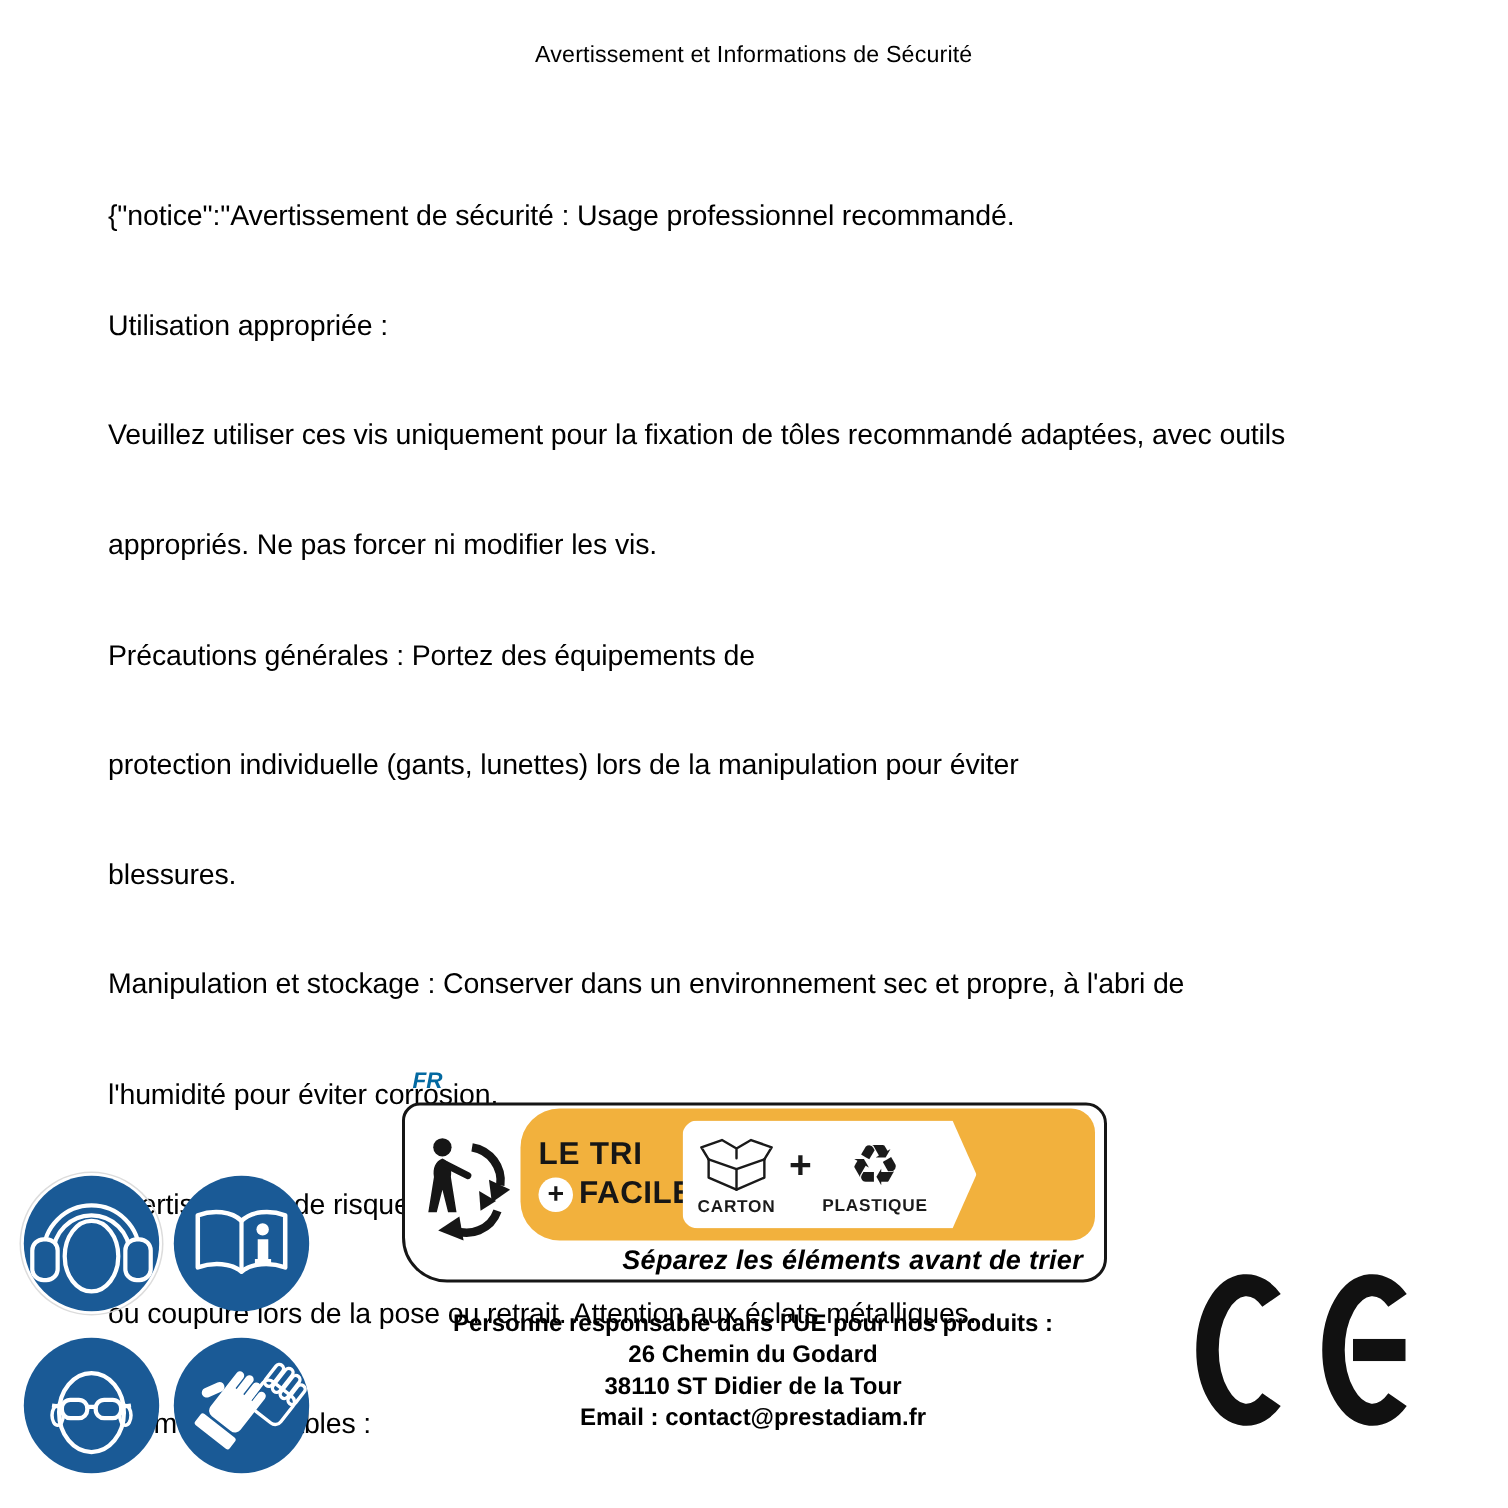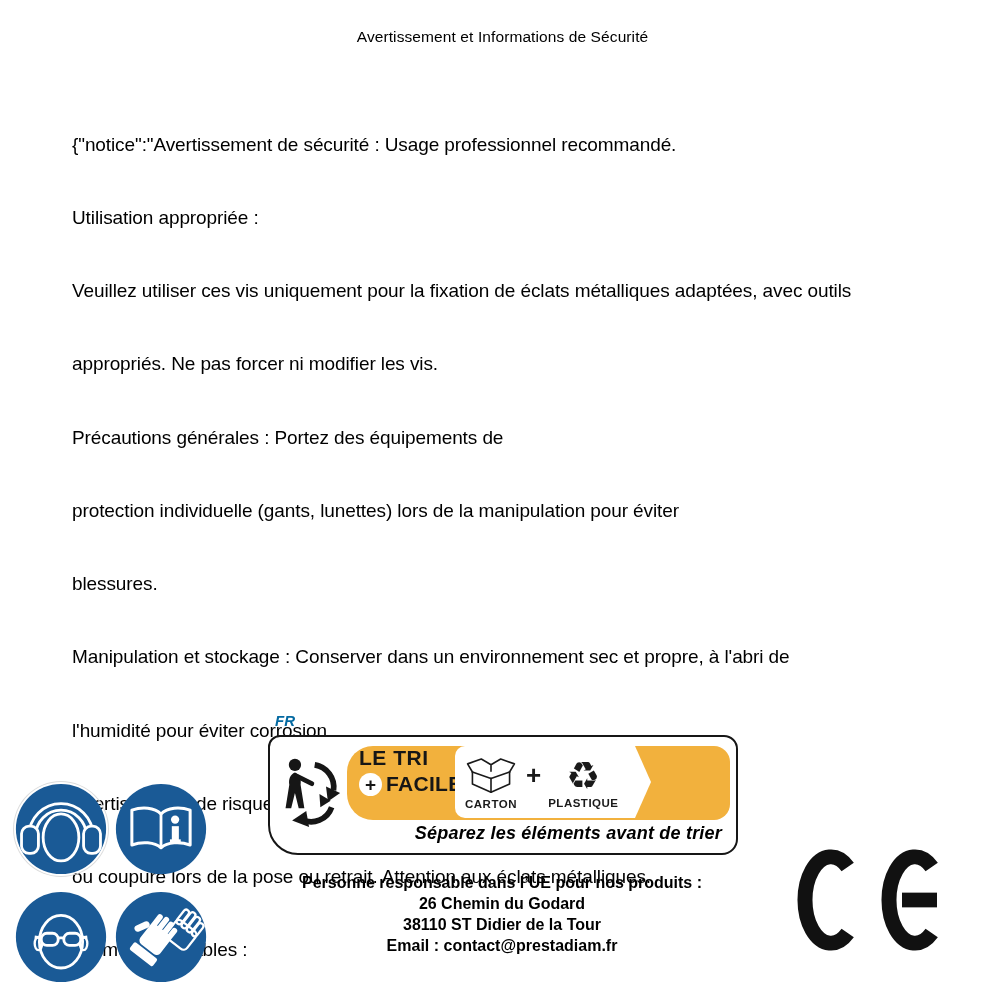--- a/index.html
+++ b/index.html
@@ -31,22 +31,22 @@
   
   .fr{position:absolute;left:275px;top:712px;font-size:15px;font-weight:bold;color:#0369a1;font-style:italic;}
   .label-box{
     position:absolute;left:268px;top:735px;width:470px;height:120px;box-sizing:border-box;
     border:2.5px solid var(--ink);border-radius:12px 14px 16px 30px;background:#fff;
     display:flex;align-items:center;gap:5px;padding:4px 6px 4px 8px;
   }
   .triman{width:64px;height:88px;color:var(--ink);flex:none;}
   .label-right{flex:1;display:flex;flex-direction:column;min-width:0;}
   .trifacile{
-    height:74px;background:var(--tri_yellow);border-radius:26px 16px 16px 26px;
-    display:flex;padding:0 0 0 12px;box-sizing:border-box;
+    height:88px;background:var(--tri_yellow);border-radius:26px 16px 16px 26px;
+    display:flex;align-items:center;padding:0 0 0 12px;box-sizing:border-box;
   }
   .letri{width:96px;flex:none;color:var(--ink);}
   .letri-l1{font-size:21px;font-weight:800;letter-spacing:.5px;}
   .letri-l2{display:flex;align-items:center;gap:4px;margin-top:2px;}
   .plus-circle{
     width:23px;height:23px;background:#fff;border-radius:50%;flex:none;
     display:flex;align-items:center;justify-content:center;
     font-size:19px;font-weight:800;color:var(--ink);line-height:1;
   }
   .letri-f{font-size:21px;font-weight:800;letter-spacing:.3px;}
@@ -84,21 +84,21 @@
   .ce svg{display:block;}
 </style>
 </head>
 <body>
 
 <div class="title">Avertissement et Informations de Sécurité</div>
 
 <div class="notice">
   <div>{"notice":"Avertissement de sécurité : Usage professionnel recommandé.</div>
   <div>Utilisation appropriée :</div>
-  <div>Veuillez utiliser ces vis uniquement pour la fixation de éclats métalliques adaptées, avec outils</div>
+  <div>Veuillez utiliser ces vis uniquement pour la fixation de tôles recommandé adaptées, avec outils</div>
   <div>appropriés. Ne pas forcer ni modifier les vis.</div>
   <div>Précautions générales : Portez des équipements de</div>
   <div>protection individuelle (gants, lunettes) lors de la manipulation pour éviter</div>
   <div>blessures.</div>
   <div>Manipulation et stockage : Conserver dans un environnement sec et propre, à l'abri de</div>
   <div>l'humidité pour éviter corrosion.</div>
   <div>Avertissement de risques : Risques de blessures par projection</div>
   <div>ou coupure lors de la pose ou retrait. Attention aux éclats métalliques.</div>
   <div>Normes applicables :</div>
   

